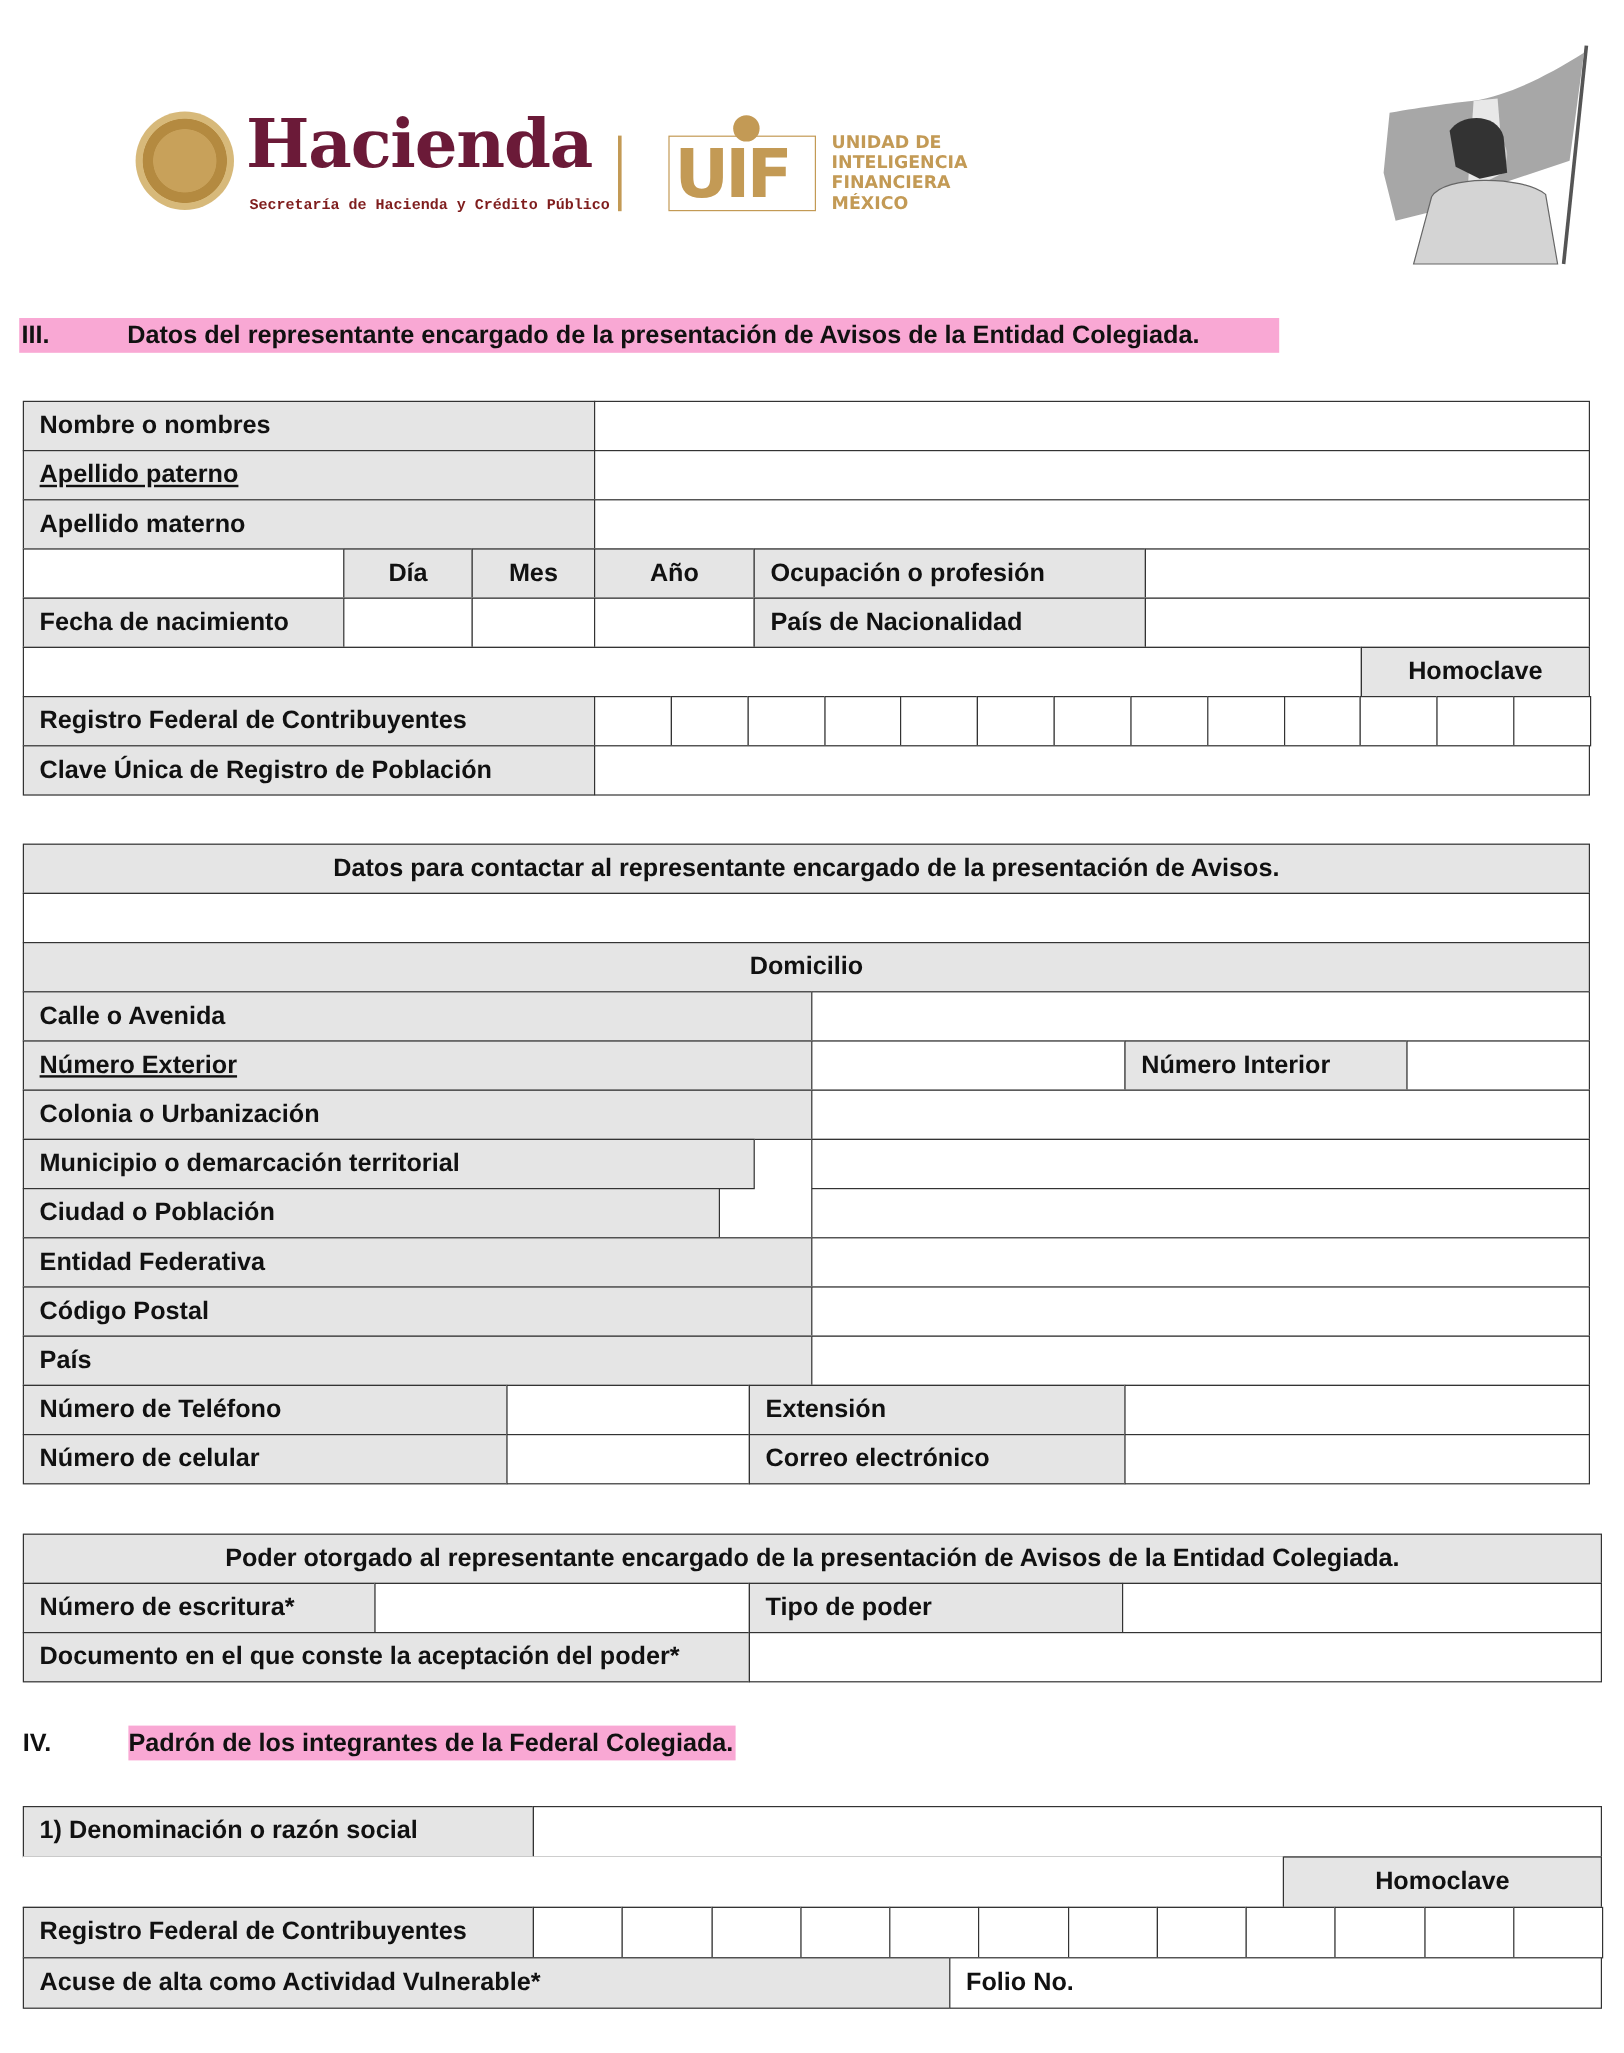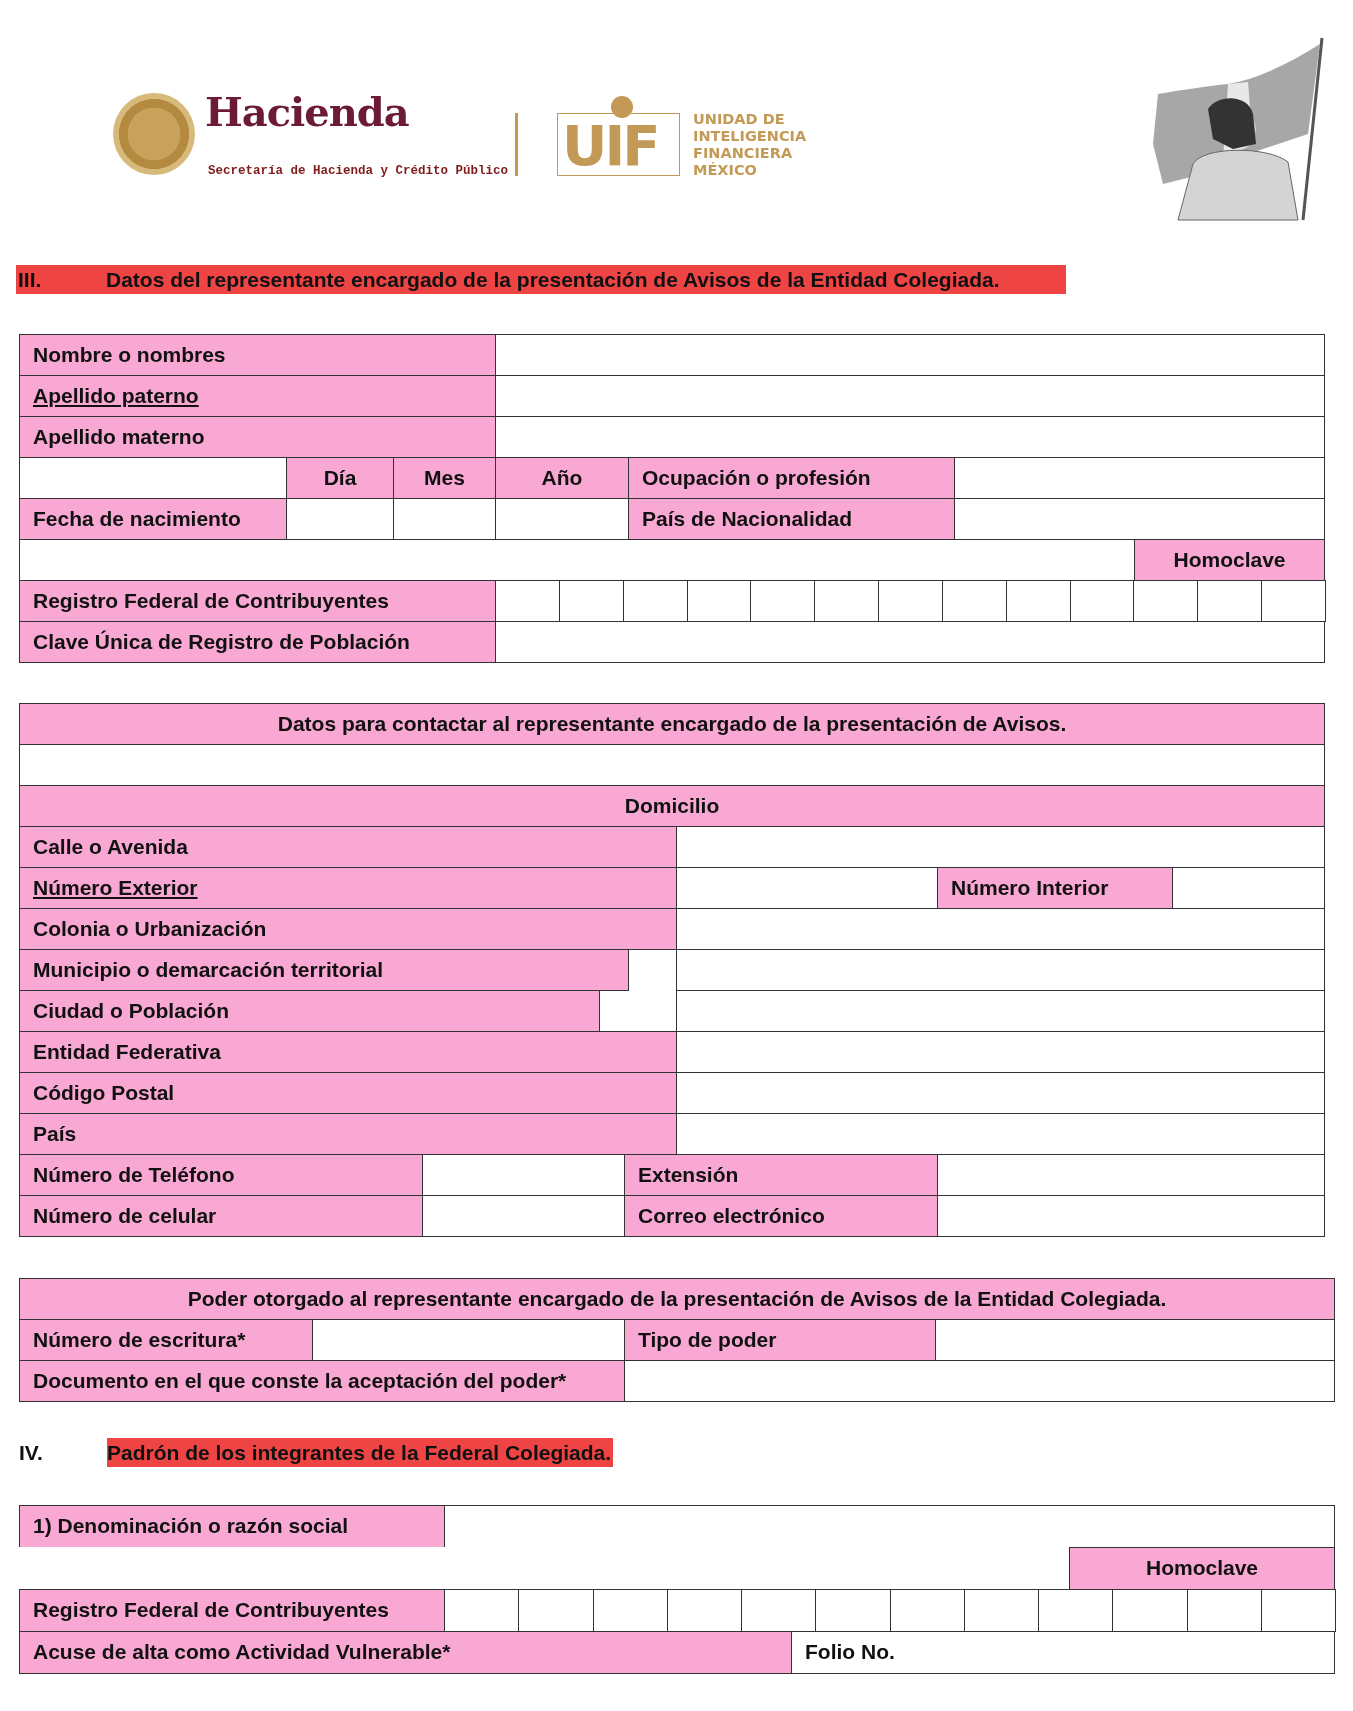--- a/index.html
+++ b/index.html
@@ -1,25 +1,25 @@
 <!DOCTYPE html>
 <html><head>
 <meta charset="utf-8">
 <style>
   html,body{margin:0;padding:0;background:#fff;}
   body{width:1353px;height:1711px;position:relative;overflow:hidden;font-family:"Liberation Sans",sans-serif;color:#111;}
   .abs{position:absolute;box-sizing:border-box;}
-  .gold{background:#f9a8d4;}
+  .gold{background:#e5e5e5;}
   .cell{position:absolute;box-sizing:border-box;border:1px solid #333;font-weight:bold;font-size:21px;display:flex;align-items:center;padding-left:13px;white-space:nowrap;}
   .cell.c{justify-content:center;padding-left:0;}
   .cell.top{align-items:flex-start;padding-top:8px;}
   .w{background:#fff;}
   .heading{position:absolute;font-weight:bold;font-size:21px;height:29px;display:flex;align-items:center;}
-  .hl{background:#ef4444;padding-right:2px;}
-  .hacienda{position:absolute;left:205px;top:92px;font-family:"DejaVu Serif",serif;font-weight:bold;font-size:40px;color:#6b1a38;letter-spacing:-1px;line-height:1;}
+  .hl{background:#f9a8d4;padding-right:2px;}
+  .hacienda{position:absolute;left:205px;top:92px;font-family:"DejaVu Serif",serif;font-weight:bold;font-size:56px;color:#6b1a38;letter-spacing:-1px;line-height:1;}
   .shcp{position:absolute;left:208px;top:164px;font-family:Liberation Mono, monospace;font-weight:bold;font-size:12.5px;color:#7f1d1d;}
   .uif-text{position:absolute;left:693px;top:111px;font-family:"DejaVu Sans",sans-serif;font-weight:bold;font-size:14.5px;color:#c39a55;line-height:17px;}
 </style>
 </head>
 <body>
 
 <div class="abs" style="left:113px;top:93px;width:82px;height:82px;border-radius:50%;background:radial-gradient(circle,#c8a15a 0 45%,#b48a40 46% 60%,#d7b97a 61% 100%);"></div>
 <div class="hacienda">Hacienda</div>
 <div class="shcp">Secretaría de Hacienda y Crédito Público</div>
 <div class="abs" style="left:515px;top:113px;width:3px;height:63px;background:#c39a55;"></div>

